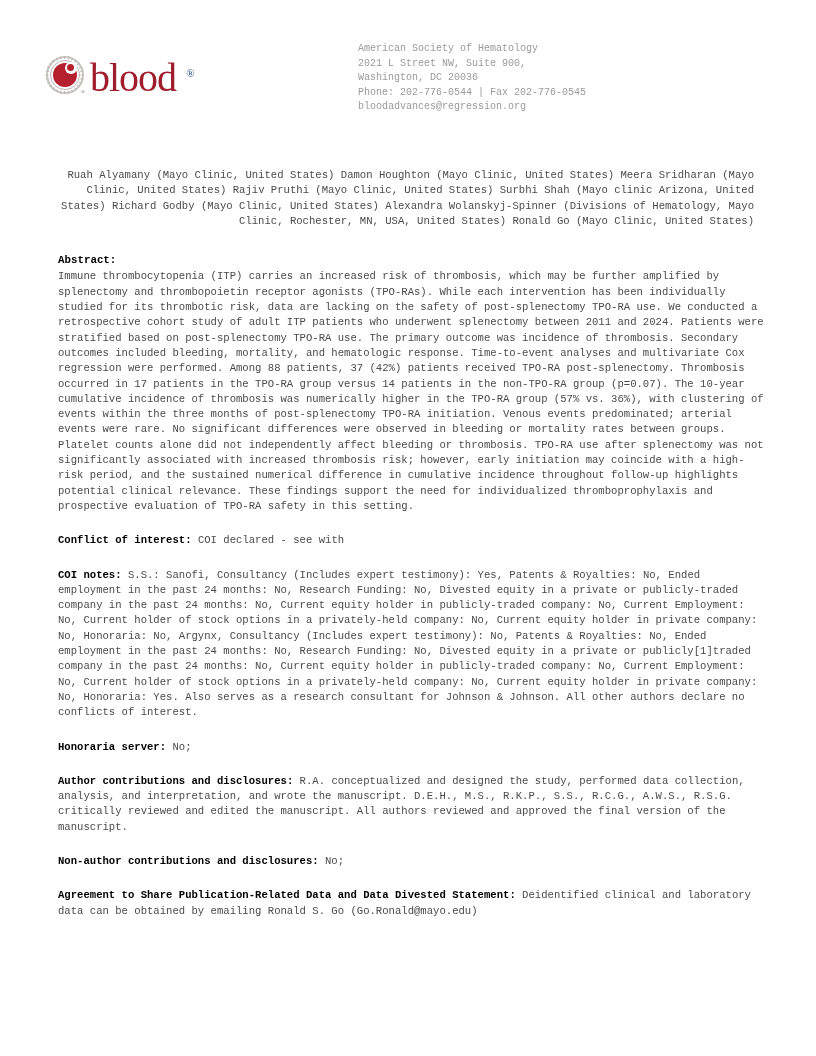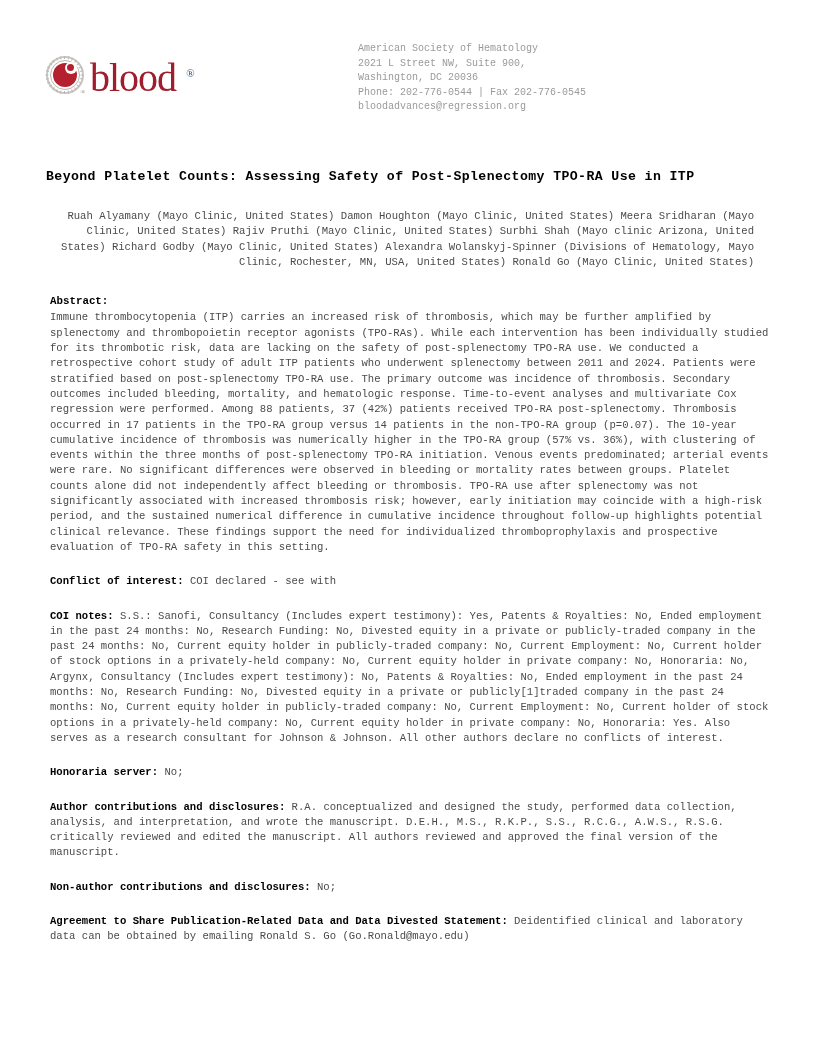--- a/index.html
+++ b/index.html
@@ -172,21 +172,21 @@
   }
 
   .authors {
     font-size: 10.6px;
     line-height: 15.3px;
     color: #4a4a4a;
     margin: 0 16px 24px 0;
     text-align: right;
   }
 
-  .section { margin: 0 0 19px 4px; }
+  .section { margin: 0 0 19px 12px; }
 
   .sec-head {
     font-size: 10.8px;
     line-height: 15.3px;
     font-weight: bold;
     color: #000000;
     margin: 0 0 1px 0;
   }
 
   .sec-body {
@@ -267,21 +267,20 @@
       <div>2021 L Street NW, Suite 900,</div>
       <div>Washington, DC 20036</div>
       <div>Phone: 202-776-0544 | Fax 202-776-0545</div>
       <div>bloodadvances@regression.org</div>
     </div>
 
   </div>
 
   <div class="content">
 
-    <h1 class="doc-title">Beyond Platelet Counts: Assessing Safety of Post-Splenectomy TPO-RA Use in ITP</h1>
 
 
     <div class="authors">Ruah Alyamany (Mayo Clinic, United States) Damon Houghton (Mayo Clinic, United States) Meera Sridharan (Mayo Clinic, United States) Rajiv Pruthi (Mayo Clinic, United States) Surbhi Shah (Mayo clinic Arizona, United States) Richard Godby (Mayo Clinic, United States) Alexandra Wolanskyj-Spinner (Divisions of Hematology, Mayo Clinic, Rochester, MN, USA, United States) Ronald Go (Mayo Clinic, United States)</div>
 
     <div class="section">
       <div class="sec-head">Abstract:</div>
       <p class="sec-body">Immune thrombocytopenia (ITP) carries an increased risk of thrombosis, which may be further amplified by splenectomy and thrombopoietin receptor agonists (TPO-RAs). While each intervention has been individually studied for its thrombotic risk, data are lacking on the safety of post-splenectomy TPO-RA use. We conducted a retrospective cohort study of adult ITP patients who underwent splenectomy between 2011 and 2024. Patients were stratified based on post-splenectomy TPO-RA use. The primary outcome was incidence of thrombosis. Secondary outcomes included bleeding, mortality, and hematologic response. Time-to-event analyses and multivariate Cox regression were performed. Among 88 patients, 37 (42%) patients received TPO-RA post-splenectomy. Thrombosis occurred in 17 patients in the TPO-RA group versus 14 patients in the non-TPO-RA group (p=0.07). The 10-year cumulative incidence of thrombosis was numerically higher in the TPO-RA group (57% vs. 36%), with clustering of events within the three months of post-splenectomy TPO-RA initiation. Venous events predominated; arterial events were rare. No significant differences were observed in bleeding or mortality rates between groups. Platelet counts alone did not independently affect bleeding or thrombosis. TPO-RA use after splenectomy was not significantly associated with increased thrombosis risk; however, early initiation may coincide with a high-risk period, and the sustained numerical difference in cumulative incidence throughout follow-up highlights potential clinical relevance. These findings support the need for individualized thromboprophylaxis and prospective evaluation of TPO-RA safety in this setting.</p>
     </div>
 
     <div class="section">

